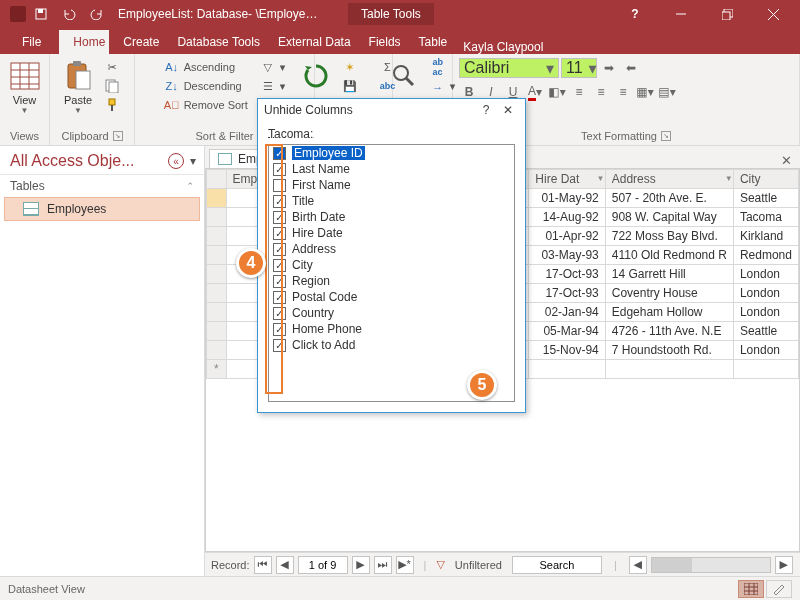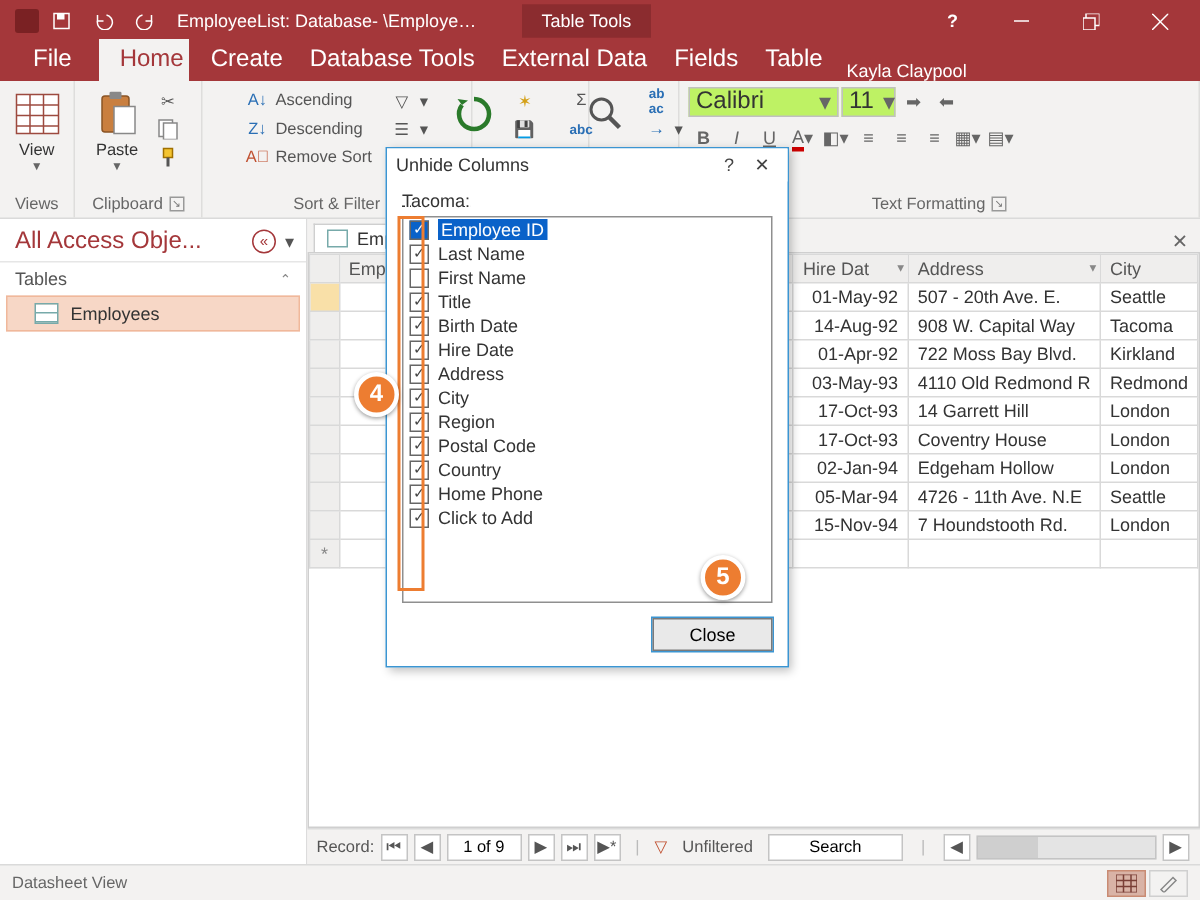--- a/index.html
+++ b/index.html
@@ -7,21 +7,21 @@
 .titlebar{height:28px;background:#a4373a;color:#fff;display:flex;align-items:center;padding:0 4px 0 10px}
 .titlebar .app-icon{width:16px;height:16px;background:#7a2123;border-radius:2px;margin-right:8px}
 .titlebar .tb-btn{width:14px;height:14px;margin-right:14px;display:flex;align-items:center;justify-content:center;cursor:pointer}
 .titlebar .tb-grow{flex:1}
 .titlebar .title-text{font-size:12px;white-space:nowrap;overflow:hidden;text-overflow:ellipsis;max-width:200px}
 .titlebar .contextual{background:#8b2c2f;border:1px solid #8b2c2f;padding:3px 12px;margin:0 30px;font-size:12px}
 .titlebar .help{width:46px;text-align:center;font-weight:bold}
 .titlebar .winbtn{width:46px;height:28px;display:flex;align-items:center;justify-content:center;cursor:pointer}
 svg{display:block}
 .tabrow{height:26px;background:#a4373a;color:#fff;display:flex;align-items:flex-end;padding-left:4px}
-.tabrow .tab{padding:5px 4px 5px 14px;font-size:16px;cursor:pointer;white-space:nowrap}
+.tabrow .tab{padding:5px 4px 5px 14px;font-size:12px;cursor:pointer;white-space:nowrap}
 .tabrow .tab.file{padding-left:18px;padding-right:18px}
 .tabrow .tab.active{background:#f3f2f1;color:#a4373a}
 .tabrow .tell{flex:1;display:flex;align-items:center;padding:0 8px;font-size:11px;opacity:0.9;white-space:nowrap;overflow:hidden}
 .tabrow .tell .bulb{width:14px;height:14px;margin-right:6px}
 .tabrow .user{padding:0 12px;font-size:12px;white-space:nowrap}
 .ribbon{height:92px;background:#f3f2f1;border-bottom:1px solid #dadada;display:flex;position:relative}
 .group{border-right:1px solid #dedddc;height:100%;display:flex;flex-direction:column;align-items:center;padding:4px 6px 0 6px}
 .group .gbody{flex:1;display:flex;align-items:flex-start}
 .group .glabel{font-size:11px;color:#666;padding:1px 0 3px 0;display:flex;align-items:center;gap:4px}
 .group .dlaunch{width:10px;height:10px;border:1px solid #999;font-size:7px;display:flex;align-items:center;justify-content:center;color:#777;cursor:pointer}
@@ -542,21 +542,18 @@
         </div>
         <div class="row">
           <span class="cb">✓</span>
           <span>Home Phone</span>
         </div>
         <div class="row">
           <span class="cb">✓</span>
           <span>Click to Add</span>
         </div>
       </div>
-    <div class="dbtns">
-      <button class="dbtn">Close</button>
-    </div>
   </div>
   <div class="hiband"></div>
 </div>
 
 <div class="callout" style="left:236px;top:248px">4</div>
 <div class="callout" style="left:467px;top:370px">5</div>
 
 </body></html>

